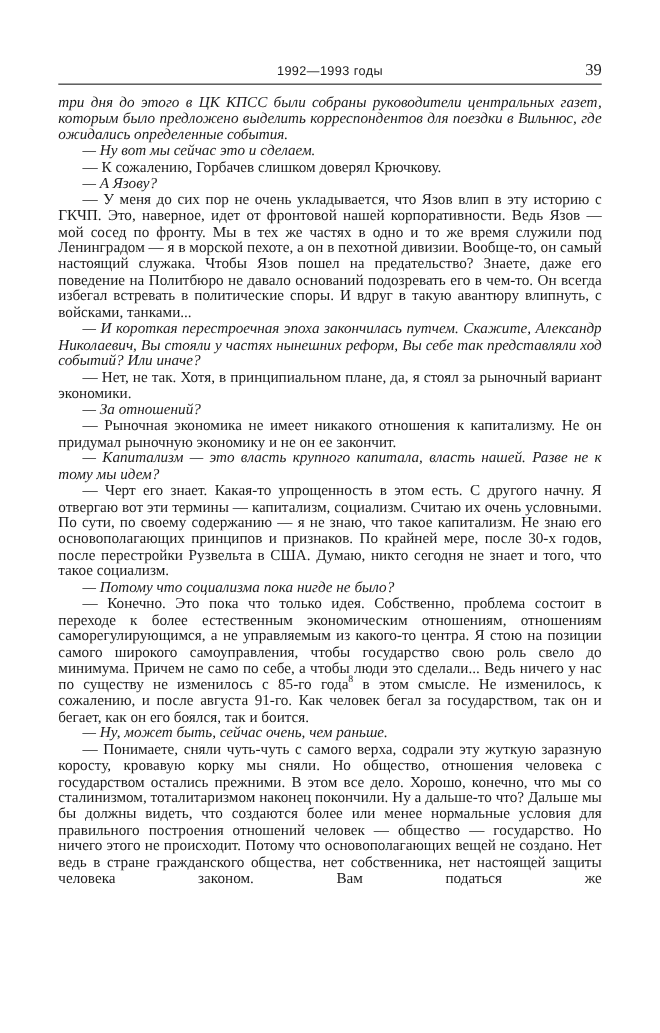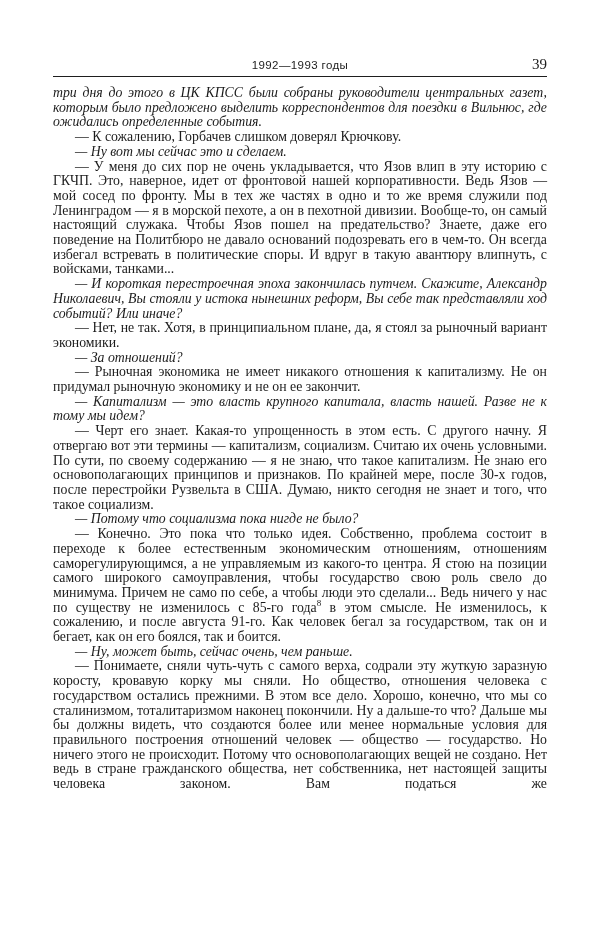--- a/index.html
+++ b/index.html
@@ -71,28 +71,29 @@
     <span class="page-number">39</span>
   </header>
 
   <hr class="header-rule">
 
   <main class="page-body">
 
     <p class="para italic no-indent">три дня до этого в ЦК КПСС были собраны руководители центральных газет, которым было предложено выделить корреспондентов для поездки в Вильнюс, где ожидались определенные события.</p>
 
 
+    <p class="para italic">— Ну вот мы сейчас это и сделаем.</p>
+
     <p class="para">— К сожалению, Горбачев слишком доверял Крючкову.</p>
 
-    <p class="para italic">— Ну вот мы сейчас это и сделаем.</p>
-
+    <p class="para italic">— А Язову?</p>
 
     <p class="para">— У меня до сих пор не очень укладывается, что Язов влип в эту историю с ГКЧП. Это, наверное, идет от фронтовой нашей корпоративности. Ведь Язов — мой сосед по фронту. Мы в тех же частях в одно и то же время служили под Ленинградом — я в морской пехоте, а он в пехотной дивизии. Вообще-то, он самый настоящий служака. Чтобы Язов пошел на предательство? Знаете, даже его поведение на Политбюро не давало оснований подозревать его в чем-то. Он всегда избегал встревать в политические споры. И вдруг в такую авантюру влипнуть, с войсками, танками...</p>
 
-    <p class="para italic">— И короткая перестроечная эпоха закончилась путчем. Скажите, Александр Николаевич, Вы стояли у истока нынешних реформ, Вы себе так представляли ход событий? Или иначе?</p>
+    <p class="para italic">— И короткая перестроечная эпоха закончилась путчем. Скажите, Александр Николаевич, Вы стояли у частях нынешних реформ, Вы себе так представляли ход событий? Или иначе?</p>
 
     <p class="para">— Нет, не так. Хотя, в принципиальном плане, да, я стоял за рыночный вариант экономики.</p>
 
     <p class="para italic">— За отношений?</p>
 
     <p class="para">— Рыночная экономика не имеет никакого отношения к капитализму. Не он придумал рыночную экономику и не он ее закончит.</p>
 
     <p class="para italic">— Капитализм — это власть крупного капитала, власть нашей. Разве не к тому мы идем?</p>
 
     <p class="para">— Черт его знает. Какая-то упрощенность в этом есть. С другого начну. Я отвергаю вот эти термины — капитализм, социализм. Считаю их очень условными. По сути, по своему содержанию — я не знаю, что такое капитализм. Не знаю его основополагающих принципов и признаков. По крайней мере, после 30-х годов, после перестройки Рузвельта в США. Думаю, никто сегодня не знает и того, что такое социализм.</p>

